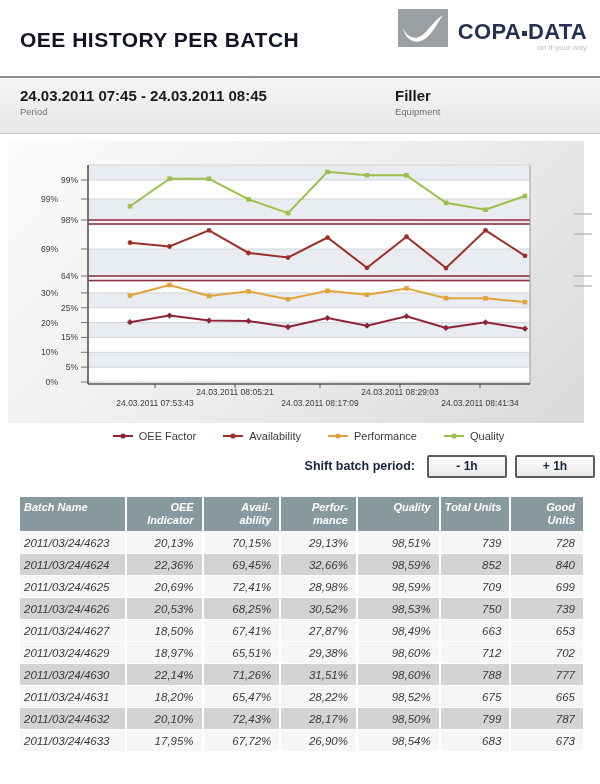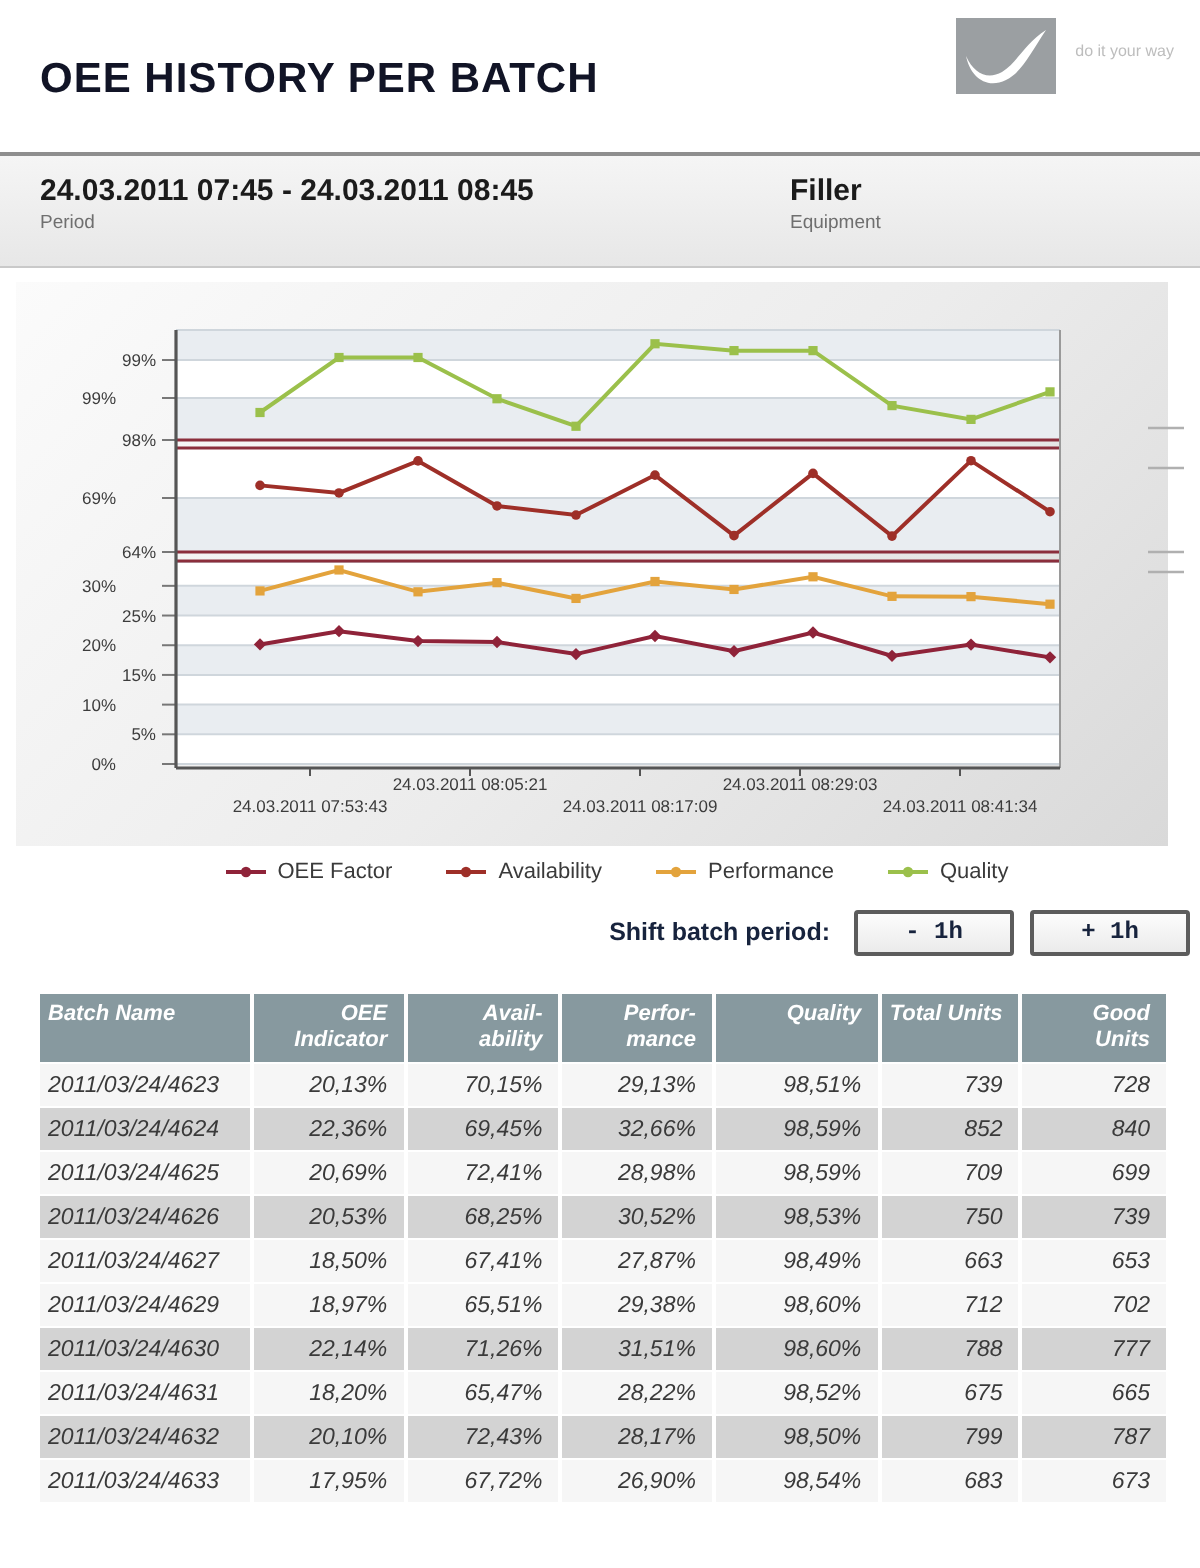--- a/index.html
+++ b/index.html
@@ -31,21 +31,21 @@
     background:linear-gradient(135deg,#fbfbfb 0%,#ececec 55%,#d9d9d9 100%); }
   .legend-row { height:26px; display:flex; justify-content:center; align-items:center; gap:26px;margin-left:16px; }
   .legend-item { display:flex; align-items:center; gap:5px; font-size:11px; color:#3a3a3a; }
 
   
   .controls-row { height:34px; display:flex; justify-content:flex-end; align-items:center;
     gap:8px; padding-right:5px;margin-left:12px; }
   .shift-label { font-size:12.5px; font-weight:bold; color:#17233d; margin-right:4px; }
   .shift-btn { width:80px; height:23px; border:2px solid #5c5c5c; border-radius:2px;
     background:linear-gradient(180deg,#fcfcfc,#ebebeb); font-size:12px; font-weight:bold;
-    color:#17233d; cursor:pointer; font-family:Liberation Mono, monospace; }
+    color:#17233d; cursor:pointer; font-family:Liberation Sans, sans-serif; }
 
   
   .tbl-wrap { margin:13px 15px 0 18px;font-style:italic; }
   table { width:100%; border-collapse:separate; border-spacing:2px 1px; table-layout:fixed; }
   th { background:#87999f; color:#fff; font-size:11px; font-weight:bold;
     padding:4px 8px 4px 4px; vertical-align:top; line-height:13px; }
   th.left, td.left { text-align:left; padding-left:4px; }
   th.right, td.right { text-align:right; }
   td { font-size:11.5px; color:#3a3a3a; padding:4px 8px 3px 4px; height:21px; }
   tr.odd td { background:#f6f6f6; }
@@ -56,20 +56,25 @@
 
 <div class="hdr">
   <div class="hdr-title">OEE HISTORY PER BATCH</div>
   <div class="logo">
     <div class="logo-mark">
       <svg viewBox="0 0 50 38" width="50" height="38">
         <path d="M5 19 C9 28 16 31 23 27 C31 22 34 13 45 6 C37 18 33 27 25 31 C15 36 7 29 5 19 Z" fill="#ffffff"></path>
       </svg>
     </div>
     <div class="logo-word-wrap">
+      <div class="logo-word">
+        <span>COPA</span>
+        <span class="logo-dot"></span>
+        <span>DATA</span>
+      </div>
       <div class="logo-tag">do it your way</div>
     </div>
   </div>
 </div>
 
 <div class="band">
   <div class="band-col-left">
     <div class="band-value">24.03.2011 07:45 - 24.03.2011 08:45</div>
     <div class="band-label">Period</div>
   </div>

